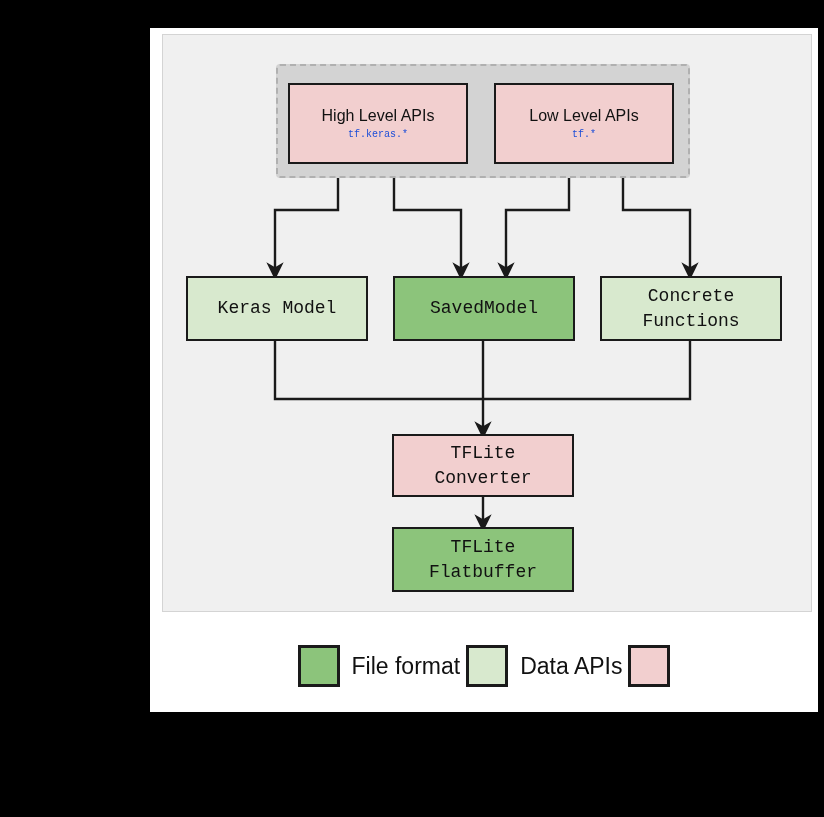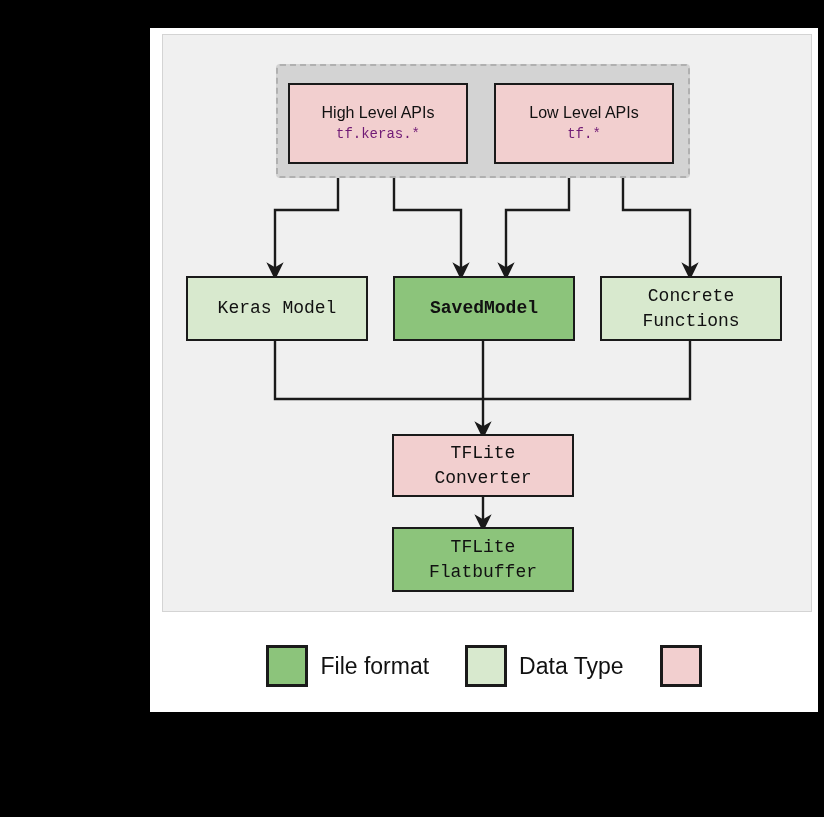--- a/index.html
+++ b/index.html
@@ -71,22 +71,22 @@
     text-align: center;
     color: #111111;
   }
   .node .title-sans {
     font-family: "Liberation Sans", sans-serif;
     font-size: 16px;
     line-height: 1.25;
   }
   .node .sub-mono {
     font-family: "Liberation Mono", monospace;
-    font-size: 14px;
-    color: #701a75;
+    font-size: 10px;
+    color: #1d4ed8;
     line-height: 1.3;
     margin-top: 2px;
   }
   .node .title-mono {
     font-family: "Liberation Mono", monospace;
     font-size: 18px;
     line-height: 1.35;
     white-space: pre-line;
   }
   .pink  { background: #f2cfcf; }
@@ -96,21 +96,21 @@
   
   #legend {
     position: absolute;
     left: 0;
     top: 592px;
     width: 668px;
     height: 92px;
     display: flex;
     align-items: center;
     justify-content: center;
-    gap: 36px;
+    gap: 6px;
     background: #ffffff;
   }
   .legend-entry {
     display: flex;
     align-items: center;
     gap: 12px;
   }
   .legend-swatch {
     width: 42px;
     height: 42px;
@@ -168,21 +168,21 @@
 
     <div class="node lgreen" style="left:36px; top:248px; width:182px; height:65px;">
       <div class="title-mono">Keras Model</div>
     </div>
 
     <div class="node pink" style="left:344px; top:55px; width:180px; height:81px;">
       <div class="title-sans">Low Level APIs</div>
       <div class="sub-mono">tf.*</div>
     </div>
 
-    <div class="node green" style="left:243px; top:248px; width:182px; height:65px;font-weight:bold;">
+    <div class="node green" style="left:243px; top:248px; width:182px; height:65px;">
       <div class="title-mono">SavedModel</div>
     </div>
 
     <div class="node lgreen" style="left:450px; top:248px; width:182px; height:65px;">
       <div class="title-mono">Concrete
 Functions</div>
     </div>
 
     <div class="node pink" style="left:242px; top:406px; width:182px; height:63px;">
       <div class="title-mono">TFLite
@@ -194,21 +194,21 @@
 Flatbuffer</div>
     </div>
 
     <div id="legend">
       <div class="legend-entry">
         <span class="legend-swatch" style="background:#8cc47b;"></span>
         <span class="legend-label">File format</span>
       </div>
       <div class="legend-entry">
         <span class="legend-swatch" style="background:#d8e9ce;"></span>
-        <span class="legend-label">Data Type</span>
+        <span class="legend-label">Data APIs</span>
       </div>
       <div class="legend-entry">
         <span class="legend-swatch" style="background:#f2cfcf;"></span>
       </div>
     </div>
 
   </div>
 </div>
 
 </body></html>

